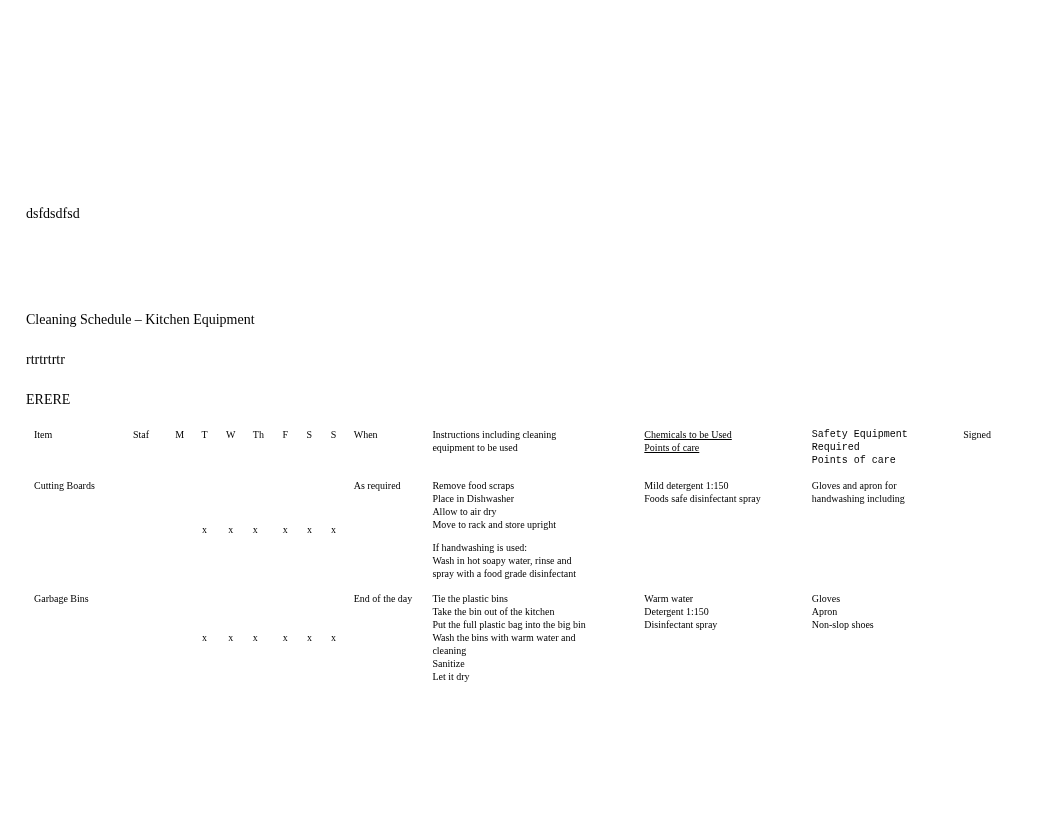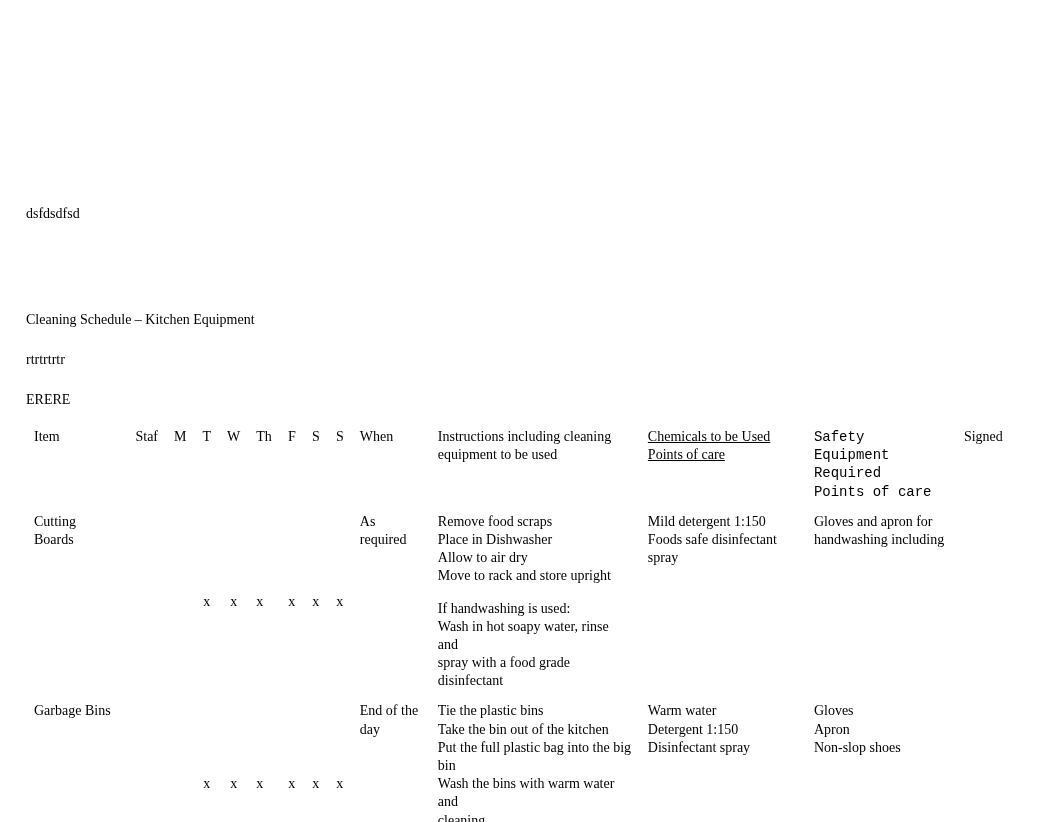--- a/index.html
+++ b/index.html
@@ -18,26 +18,26 @@
     table {
       border-collapse: collapse;
       width: 100%;
       margin-top: 14px;
     }
     th, td {
       text-align: left;
       vertical-align: top;
       padding: 6px 8px;
       font-weight: normal;
-      font-size: 14px;
+      font-size: 10px;
       line-height: 1.3;
     }
     tbody td.vmid { vertical-align: middle; }
     .c-item  { width: 98px; }
-    .c-staf  { width: 42px; text-align: right; }
+    .c-staf  { width: 42px; }
     .c-day   { width: 24px; text-align: center;}
     .c-th    { width: 28px; text-align: left;}
     .c-w     { width: 28px; text-align: center;}
     .c-when  { width: 78px; }
     .c-instr { width: 210px; }
     .c-chem  { width: 166px; text-decoration: underline; }
     .c-safe  { width: 150px; font-family: Liberation Mono, monospace; }
     .c-sign  { width: 80px; }
     tbody tr td { border-top: 0; }
     .multiline span { display: block; }

